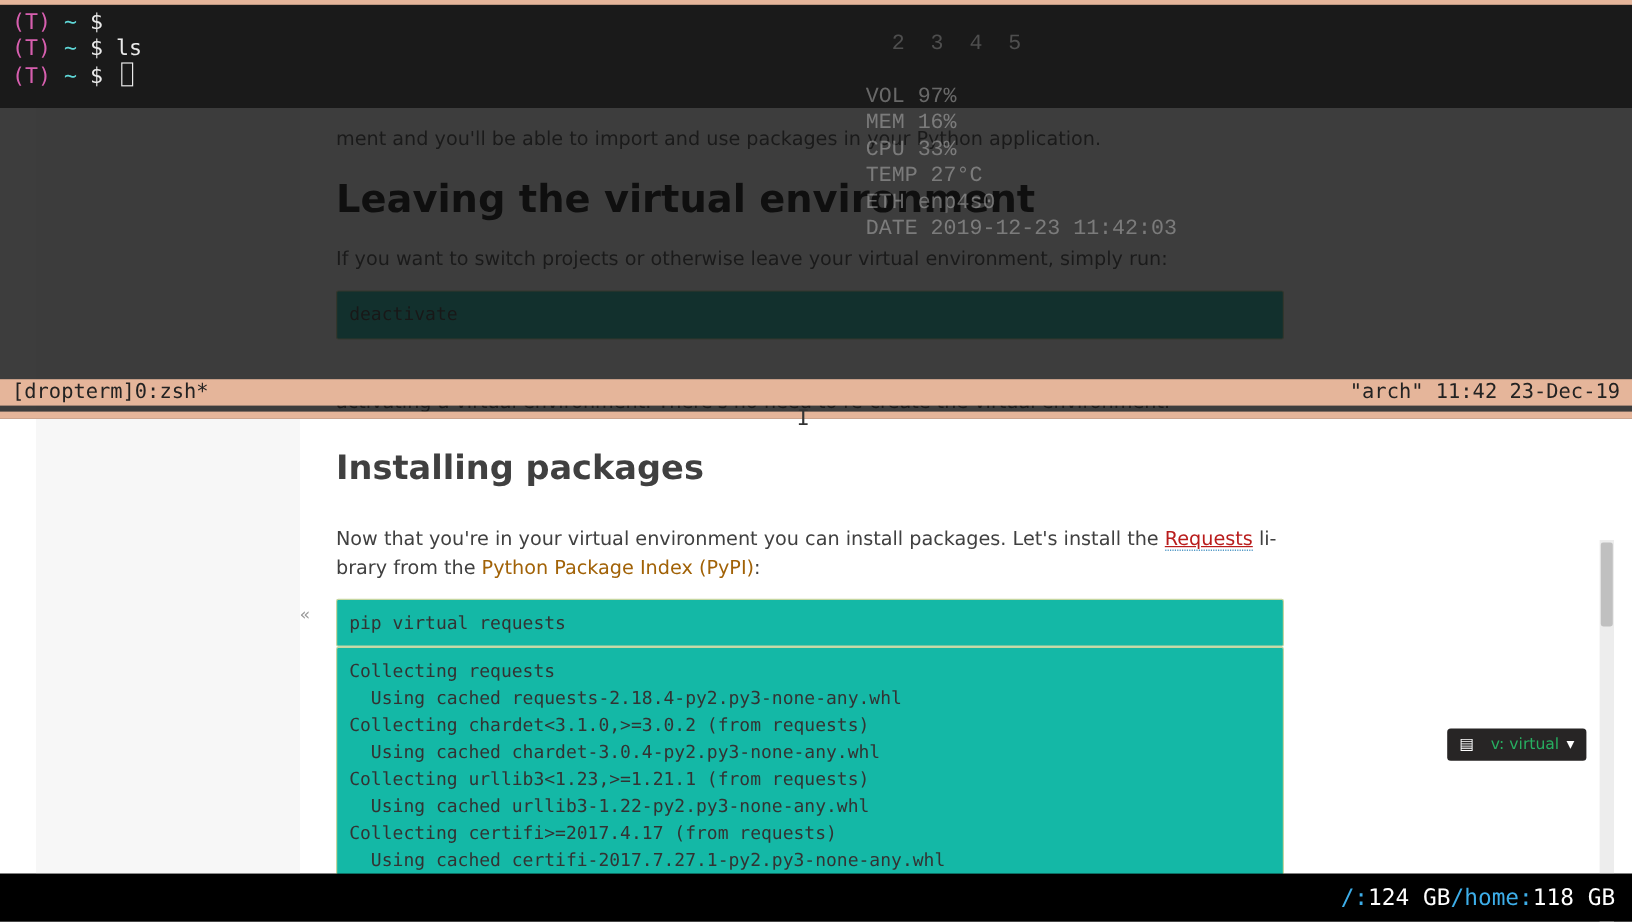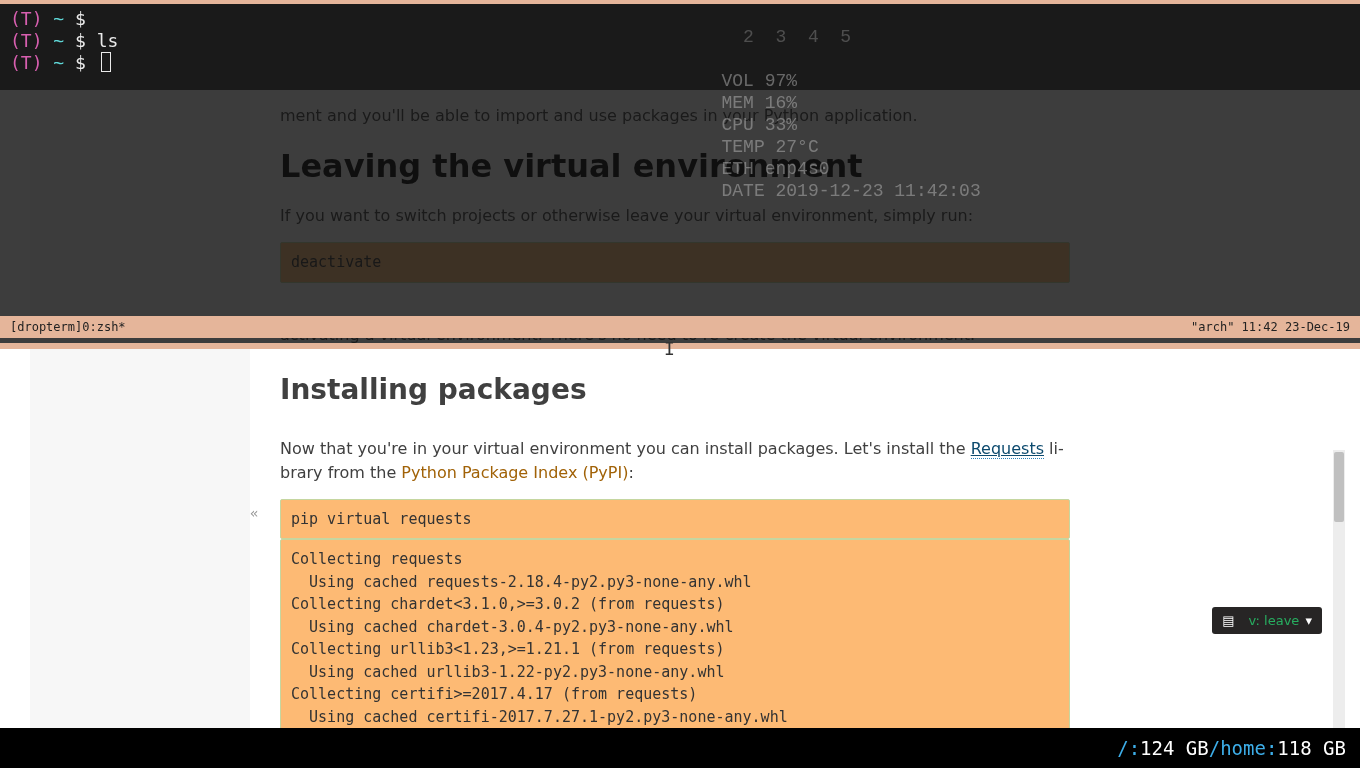--- a/index.html
+++ b/index.html
@@ -12,26 +12,26 @@
     background: #fff;
   }
   .browser-chrome { height: 90px; background: #3c3c3c; }
   .browser-content { position: absolute; top: 90px; left: 0; right: 0; bottom: 0; background: #fff; }
   .doc-sidebar { position: absolute; top: 0; bottom: 0; left: 30px; width: 220px; background: #f7f7f7; }
   .doc-main { position: absolute; top: 0; bottom: 0; left: 260px; width: 830px; padding: 0 20px; color: #404040; font-family: "DejaVu Sans", sans-serif; font-size: 16px; line-height: 1.5; }
   .doc-h2 { font-size: 28px; font-weight: 700; margin-top: 0; }
   .doc-h2-big { font-size: 32px; font-weight: 700; color: #000000; }
   .doc-para { margin: 14px 0; }
   .doc-code {
-    background: #fdba74; border: 1px solid #c5d6a0;
+    background: #14b8a6; border: 1px solid #c5d6a0;
     padding: 8px 10px; font-family: "DejaVu Sans Mono", monospace;
     font-size: 15px; white-space: pre; color: #333; border-radius: 2px;
   }
   .doc-link { color: #a16207; text-decoration: none; }
-  .doc-link-dotted { color: #0c4a6e; border-bottom: 1px dotted #2980b9; }
+  .doc-link-dotted { color: #b91c1c; border-bottom: 1px dotted #2980b9; }
   .chevron-collapse { position: absolute; top: 415px; left: 250px; color: #999; font-size: 14px; }
   .rtd-badge {
     position: absolute; right: 38px; bottom: 94px;
     background: #272525; color: #27ae60; font-family: "DejaVu Sans", sans-serif;
     font-size: 13px; padding: 6px 10px; border-radius: 3px;
     display: flex; align-items: center; gap: 14px;
   }
   .rtd-badge .book { color: #fff; }
   .rtd-badge .caret { color: #fff; margin-left: 2px; }
   .doc-scrollbar { position:absolute; top:360px; right:15px; width:12px; height:360px; background:#ededed; }
@@ -66,21 +66,21 @@
   }
   .statusbar-top {
     position: absolute; top: 4px; right: 12px; white-space: pre;
     color: rgba(200,200,200,0.45); letter-spacing: 0px; font-family: Liberation Mono, monospace;
   }
   .statusbar-top .dim { color: rgba(200,200,200,0.3); }
   .term-status {
     position: absolute; top: 316px; left: 0; right: 0; height: 22px;
     background: #e5b59a; color: #222; padding: 0 10px;
     display: flex; justify-content: space-between; align-items: center;
-    font-size: 12px;
+    font-size: 17px;
   }
 
   
   .ibeam { position:absolute; top:338px; left:664px; color:#333; font-size:18px; }
 
   
   .bottombar {
     position: absolute; left: 0; right: 0; bottom: 0; height: 40px;
     background: #000; color: #fff; font-size: 19px;
     display: flex; justify-content: flex-end; align-items: center;
@@ -127,21 +127,21 @@
 Collecting certifi&gt;=2017.4.17 (from requests)
   Using cached certifi-2017.7.27.1-py2.py3-none-any.whl</div>
     </div>
 
     <div class="doc-scrollbar">
       <div class="thumb"></div>
     </div>
 
     <div class="rtd-badge">
       <span class="book">▤</span>
-      <span><span>v: leave</span> <span class="caret">▾</span></span>
+      <span><span>v: virtual</span> <span class="caret">▾</span></span>
     </div>
   </div>
 </div>
 
 <div class="term-overlay"></div>
 
 <div class="term">
   <div class="term-topbar"></div>
 
   <div class="statusbar-top">

